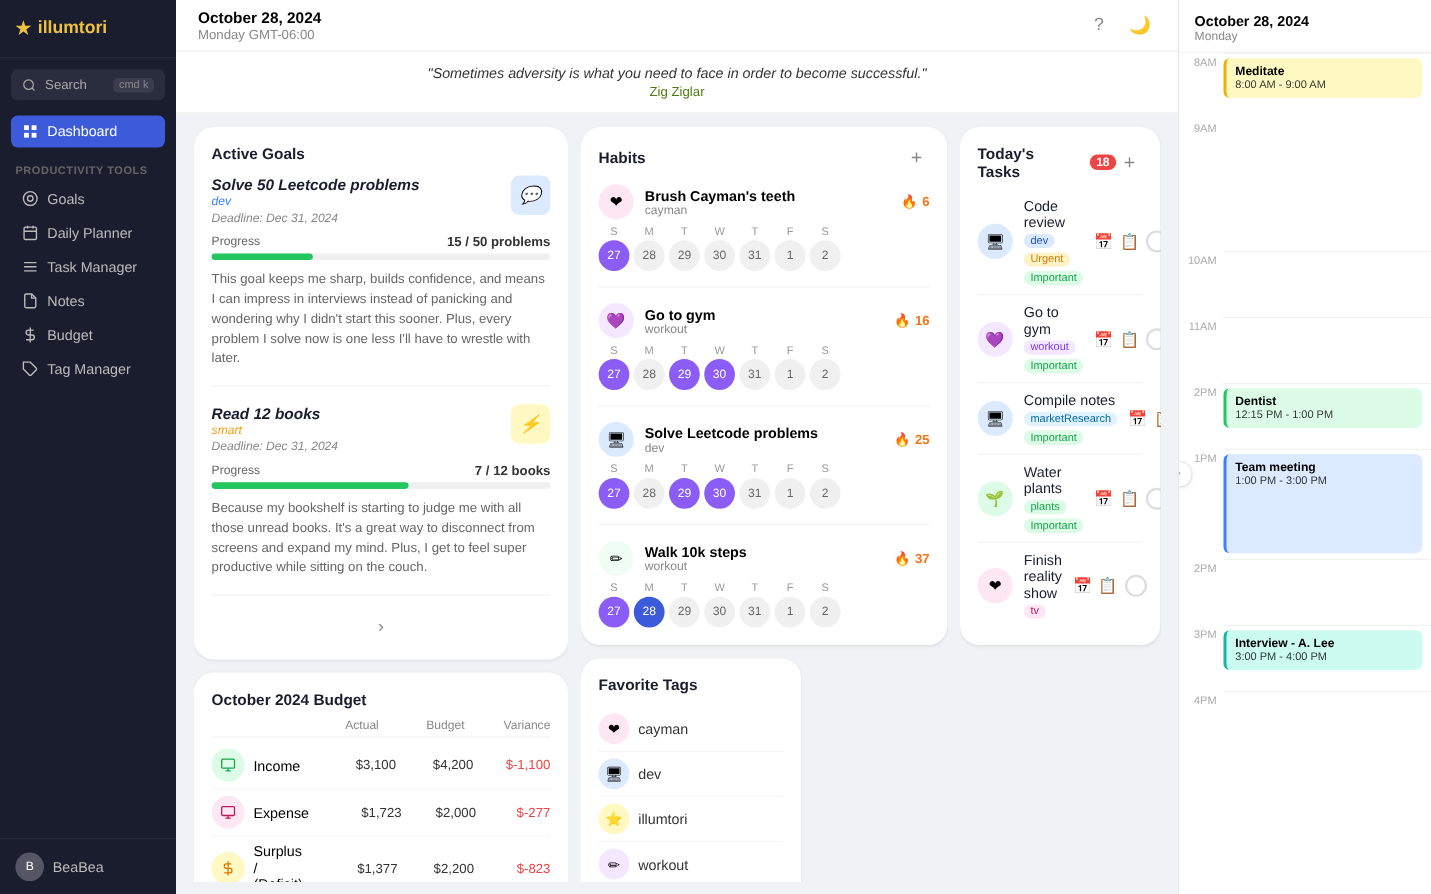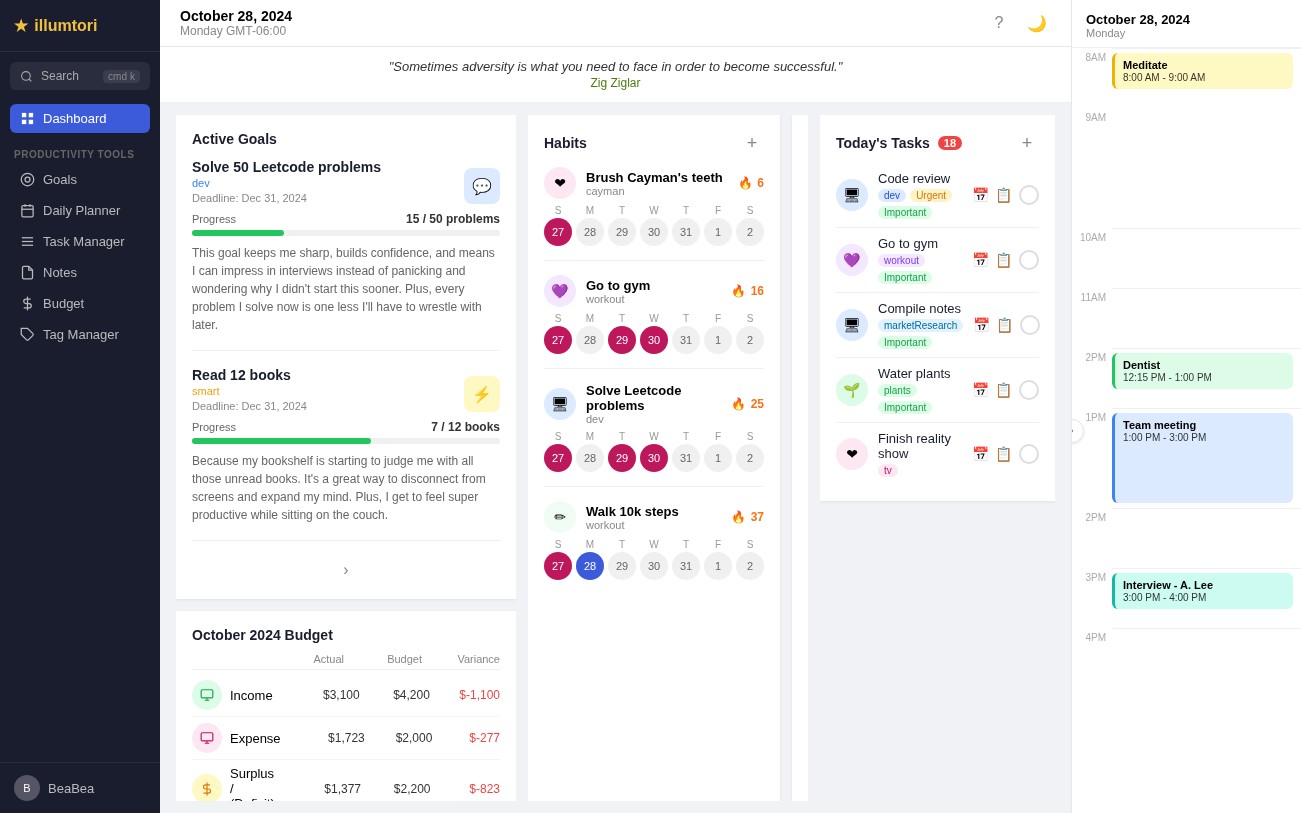--- a/index.html
+++ b/index.html
@@ -24,33 +24,33 @@
     #topbar-left .date { font-weight: 600; font-size: 14px; }
     #topbar-left .day { font-size: 12px; color: #888; }
     #topbar-actions { display: flex; gap: 10px; align-items: center; }
     #topbar-actions button { background: none; border: none; cursor: pointer; color: #888; font-size: 16px; width: 28px; height: 28px; border-radius: 50%; display: flex; align-items: center; justify-content: center; }
     #quote-bar { background: #fff; text-align: center; padding: 12px 20px; border-bottom: 1px solid #f0f0f0; flex-shrink: 0; }
     #quote-bar .quote-text { font-size: 13px; color: #333; font-style: italic; }
     #quote-bar .quote-author { font-size: 12px; color: #4d7c0f; margin-top: 2px; }
 
     #dashboard-grid { display: flex; gap: 12px; padding: 12px 16px; flex: 1; overflow: hidden; }
     #left-col { display: flex; flex-direction: column; gap: 12px; width: 340px; flex-shrink: 0; overflow-y: auto; }
-    #middle-col { display: flex; flex-direction: row; gap: 12px; width: 280px; flex-shrink: 0; overflow-y: auto; }
+    #middle-col { display: flex; flex-direction: column; gap: 12px; width: 333px; flex-shrink: 0; overflow-y: auto; }
     #right-col { flex: 1; display: flex; flex-direction: column; gap: 12px; overflow-y: auto; }
 
     
-    .card { background: #fff; border-radius: 0; padding: 16px; box-shadow: 0 1px 3px rgba(0,0,0,0.07); }
+    .card { background: #fff; border-radius: 18px; padding: 16px; box-shadow: 0 1px 3px rgba(0,0,0,0.07); }
     .card-header { display: flex; justify-content: space-between; align-items: center; margin-bottom: 12px; }
     .card-title { font-size: 14px; font-weight: 600; color: #1a1d2e; }
     .card-add { background: none; border: none; cursor: pointer; color: #888; font-size: 18px; width: 24px; height: 24px; display: flex; align-items: center; justify-content: center; border-radius: 50%; }
 
     
     .goal-item { margin-bottom: 16px; padding-bottom: 16px; border-bottom: 1px solid #f0f0f0; position: relative; }
     .goal-item:last-child { border-bottom: none; margin-bottom: 0; padding-bottom: 0; }
-    .goal-header { display: flex; justify-content: space-between; align-items: flex-end; }
+    .goal-header { display: flex; justify-content: space-between; align-items: flex-start; font-style: italic; }
     .goal-title { font-size: 14px; font-weight: 600; color: #1a1d2e; }
     .goal-icon { width: 36px; height: 36px; border-radius: 8px; display: flex; align-items: center; justify-content: center; font-size: 16px; flex-shrink: 0; }
     .goal-tag { font-size: 11px; font-weight: 500; margin-top: 2px; }
     .goal-deadline { font-size: 11px; color: #888; margin-top: 3px; }
     .progress-label { display: flex; justify-content: space-between; align-items: center; margin-top: 8px; margin-bottom: 4px; font-size: 11px; color: #666; }
     .progress-value { font-size: 12px; font-weight: 600; color: #333; }
     .progress-bar { background: #f0f0f0; border-radius: 4px; height: 6px; width: 100%; }
     .progress-fill { height: 100%; border-radius: 4px; }
     .goal-desc { font-size: 12px; color: #666; margin-top: 8px; line-height: 1.5; }
     .chevron-btn { background: none; border: none; cursor: pointer; color: #888; font-size: 16px; padding: 4px; }
@@ -58,21 +58,21 @@
     
     .habit-item { margin-bottom: 14px; padding-bottom: 14px; border-bottom: 1px solid #f0f0f0; }
     .habit-item:last-child { border-bottom: none; margin-bottom: 0; padding-bottom: 0; }
     .habit-header { display: flex; align-items: center; gap: 10px; margin-bottom: 6px; }
     .habit-icon { width: 32px; height: 32px; border-radius: 50%; display: flex; align-items: center; justify-content: center; font-size: 14px; flex-shrink: 0; }
     .habit-name { font-size: 13px; font-weight: 600; }
     .habit-tag { font-size: 11px; color: #888; }
     .habit-streak { margin-left: auto; display: flex; align-items: center; gap: 4px; font-size: 12px; font-weight: 600; color: #f97316; }
     .day-label { font-size: 10px; color: #999; text-align: center; width: 28px; }
     .day-circle { width: 28px; height: 28px; border-radius: 50%; display: flex; align-items: center; justify-content: center; font-size: 11px; font-weight: 500; }
-    .day-active { background: #be185d; color: #fff; }
+    .day-active { background: #8b5cf6; color: #fff; }
     .day-inactive { background: #f0f0f0; color: #666; }
     .day-today-blue { background: #3b5bdb; color: #fff; }
     .days-header { display: grid; grid-template-columns: repeat(7, 28px); gap: 4px; margin-bottom: 2px; }
     .days-row { display: grid; grid-template-columns: repeat(7, 28px); gap: 4px; }
 
     
     .task-item { display: flex; align-items: center; gap: 10px; padding: 8px 0; border-bottom: 1px solid #f0f0f0; }
     .task-item:last-child { border-bottom: none; }
     .task-icon { width: 32px; height: 32px; border-radius: 50%; display: flex; align-items: center; justify-content: center; font-size: 14px; flex-shrink: 0; }
     .task-info { flex: 1; }

